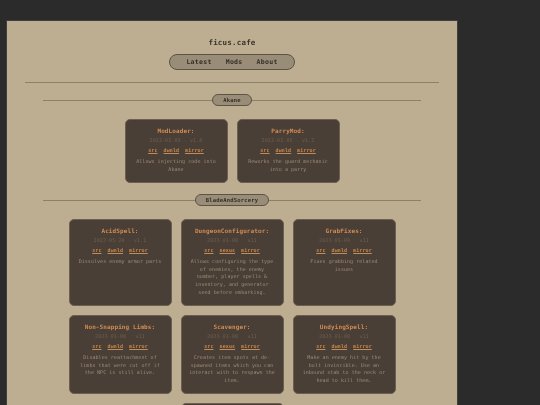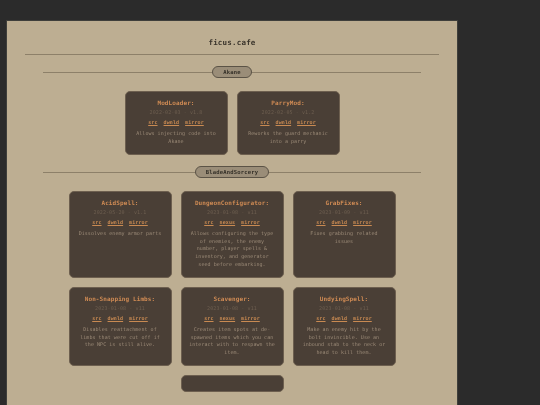--- a/index.html
+++ b/index.html
@@ -146,20 +146,27 @@
   }
 </style>
 </head>
 <body>
 
 <div class="viewport">
   <div class="page">
 
     <div class="site-title">ficus.cafe</div>
 
+    <div class="navbar-wrap">
+      <div class="navbar">
+        <span class="nav-item">Latest</span>
+        <span class="nav-item">Mods</span>
+        <span class="nav-item">About</span>
+      </div>
+    </div>
 
     <div class="divider"></div>
 
     <div class="section-head">
       <div class="rule"></div>
       <span class="section-pill">Akane</span>
     </div>
 
     <div class="grid grid-2">
 

